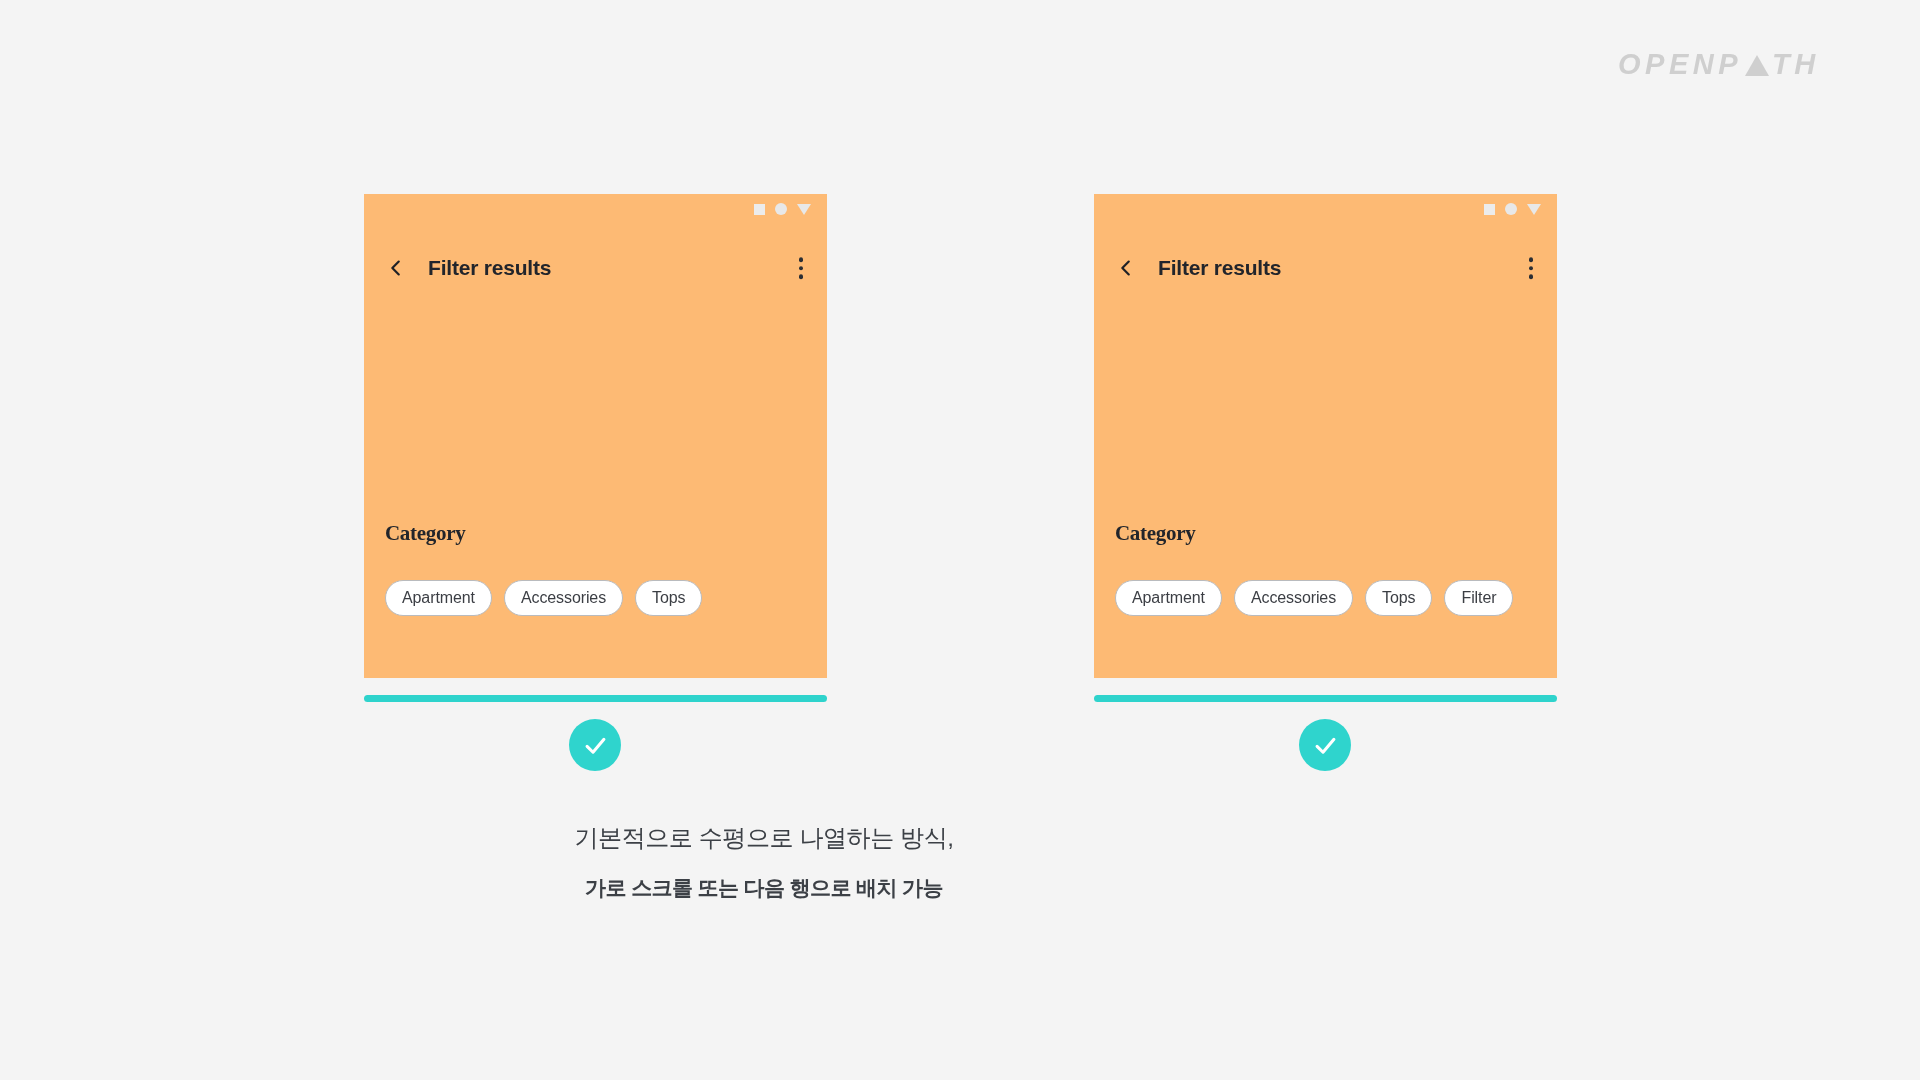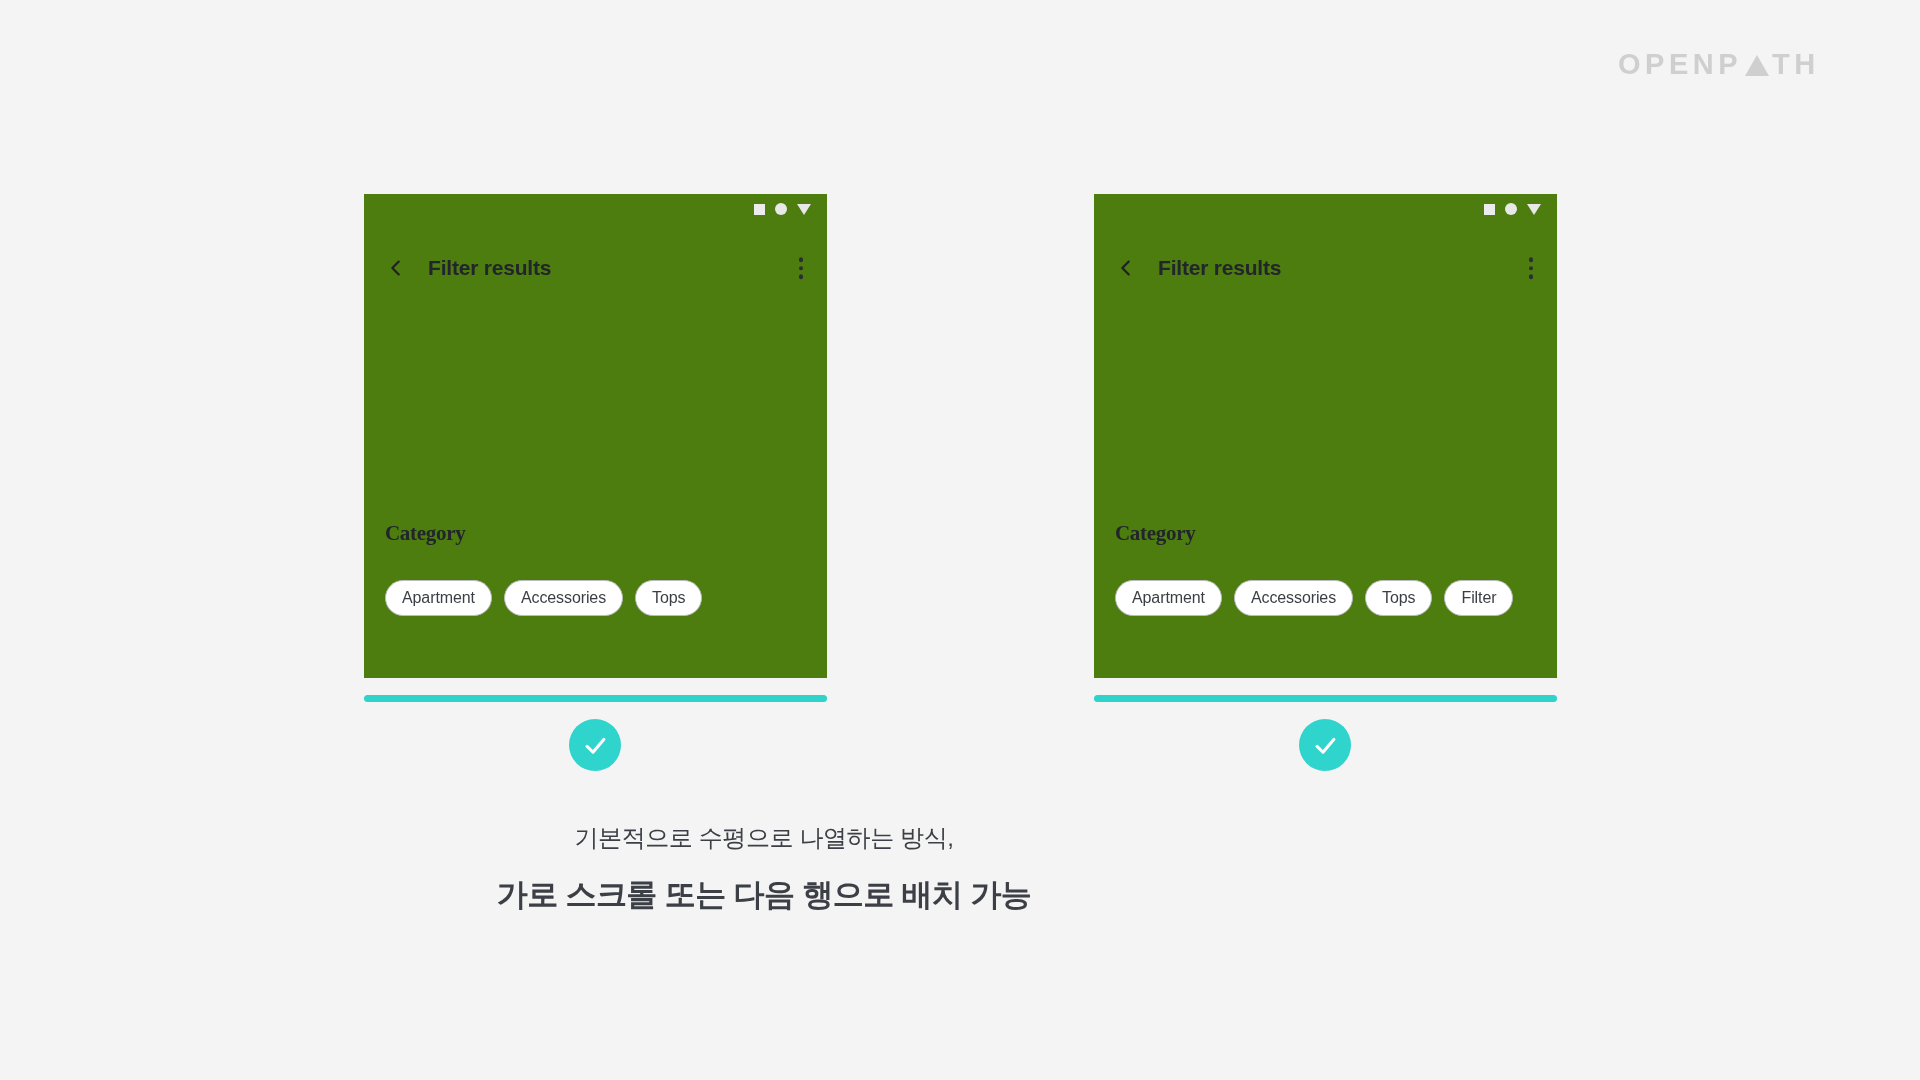--- a/index.html
+++ b/index.html
@@ -10,34 +10,35 @@
     position:relative;
     overflow:hidden;
   }
 
   
   .brand {
     position:absolute; left:1618px; top:48px;
     display:flex; align-items:center;
     font-size:29px; font-weight:bold; letter-spacing:4.5px;
     color:#cfcfcf;
+    font-style:italic;
   }
   .brand .tri {
     display:inline-block; width:0; height:0;
     border-left:12px solid transparent;
     border-right:12px solid transparent;
     border-bottom:21px solid #cfcfcf;
     margin:0 3px; position:relative; top:1px;
   }
 
   
   .card {
     position:absolute; top:194px;
     width:463px; height:484px;
-    background:#4d7c0f;
+    background:#fdba74;
     overflow:hidden;
   }
   #card-left  { left:364px; }
   #card-right { left:1094px; }
 
   .statusbar {
     position:absolute; right:16px; top:9px;
     display:flex; align-items:center; gap:10px;
   }
   .sb-sq   { width:11px; height:11px; background:#ececec; }
@@ -113,21 +114,21 @@
   #badge-left  { left:569px; }
   #badge-right { left:1299px; }
   .badge svg { width:27px; height:27px; display:block; }
 
   
   .caption {
     position:absolute; left:0; width:1528px;
     text-align:center; color:#3c4046;
   }
   .cap-1 { top:822px; font-size:24px; letter-spacing:-0.4px; }
-  .cap-2 { top:874px; font-size:31px; font-weight:bold; letter-spacing:-0.6px; }
+  .cap-2 { top:874px; font-size:21px; font-weight:bold; letter-spacing:-0.6px; }
 </style>
 </head>
 <body>
 
 <div class="brand">
   <span>OPENP</span>
   <span class="tri"></span>
   <span>TH</span>
 </div>
 

